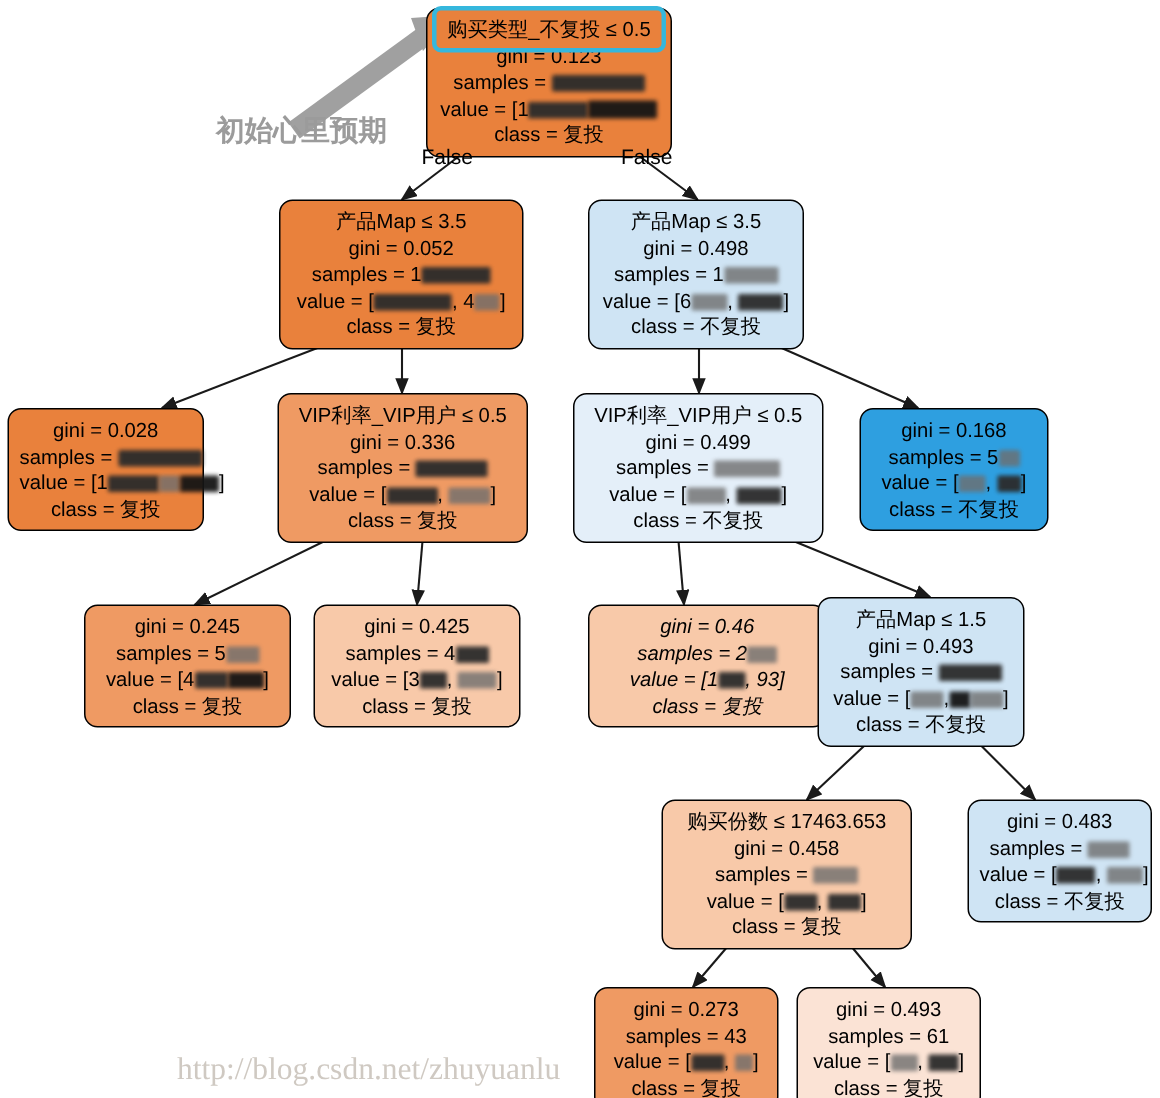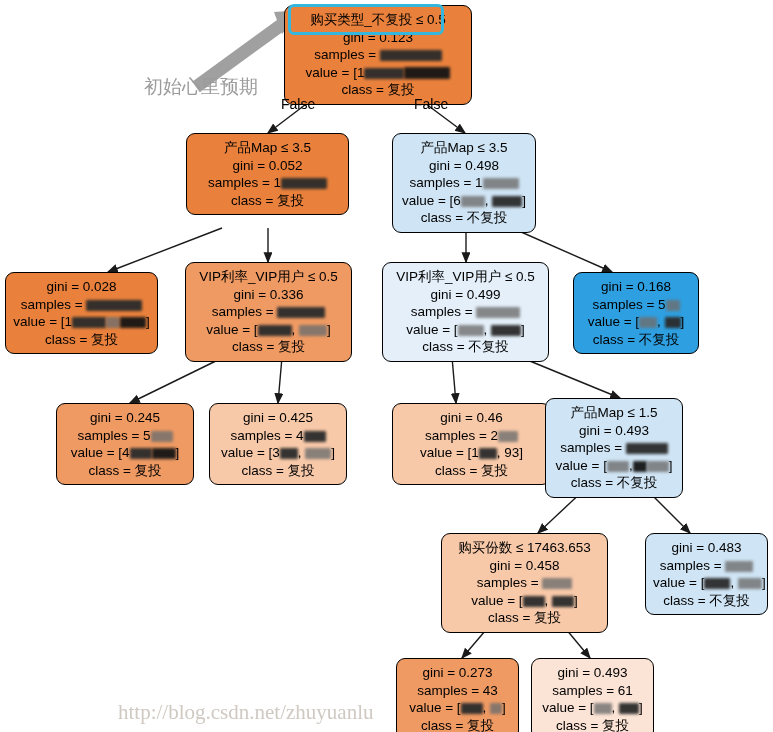--- a/index.html
+++ b/index.html
@@ -104,48 +104,49 @@
     <path d="M586,488 L538,533" stroke="#1a1a1a" stroke-width="1.4" fill="none" marker-end="url(#ah)"></path>
     <path d="M645,488 L690,533" stroke="#1a1a1a" stroke-width="1.4" fill="none" marker-end="url(#ah)"></path>
 
     <path d="M497,617 L462,658" stroke="#1a1a1a" stroke-width="1.4" fill="none" marker-end="url(#ah)"></path>
     <path d="M556,617 L590,658" stroke="#1a1a1a" stroke-width="1.4" fill="none" marker-end="url(#ah)"></path>
 
     <path d="M196,87 L288,20" stroke="#a0a0a0" stroke-width="13" fill="none" stroke-linecap="butt"></path>
     <path d="M282,34 L303,10 L274,12 z" fill="#a0a0a0"></path>
   </svg>
 
-  <div class="node" style="left:284px;top:5px;width:188px;background:#e9813c;">
+  <div class="node" style="left:284px;top:5px;width:164px;background:#e9813c;">
     <span class="ln cond">购买类型_不复投 ≤ 0.5</span>
     <span class="ln">gini = 0.123</span>
     <span class="ln"><span>samples = </span><span class="redact" style="width:62px;height:11px;"></span></span>
     <span class="ln"><span>value = [1</span><span class="redact" style="width:40px;height:11px;"></span><span class="redact dark" style="width:46px;height:12px;"></span></span>
     <span class="ln">class = 复投</span>
   </div>
   <div class="hl" style="left:288px;top:4px;width:150px;height:25px;"></div>
 
   <div class="edgelabel" style="left:281px;top:96px;">False</div>
   <div class="edgelabel" style="left:414px;top:96px;">False</div>
 
   <div class="node" style="left:186px;top:133px;width:163px;background:#e9813c;">
     <span class="ln cond">产品Map ≤ 3.5</span>
     <span class="ln">gini = 0.052</span>
     <span class="ln"><span>samples = 1</span><span class="redact" style="width:46px;height:11px;"></span></span>
+    <span class="ln"><span>value = [</span><span class="redact" style="width:52px;height:11px;"></span><span>, 4</span><span class="redact lite" style="width:17px;height:11px;"></span><span>]</span></span>
     <span class="ln">class = 复投</span>
   </div>
 
   <div class="node" style="left:392px;top:133px;width:144px;background:#cfe4f4;">
     <span class="ln cond">产品Map ≤ 3.5</span>
     <span class="ln">gini = 0.498</span>
     <span class="ln"><span>samples = 1</span><span class="redact lite" style="width:36px;height:11px;"></span></span>
     <span class="ln"><span>value = [6</span><span class="redact lite" style="width:24px;height:11px;"></span><span>, </span><span class="redact" style="width:30px;height:11px;"></span><span>]</span></span>
     <span class="ln">class = 不复投</span>
   </div>
 
-  <div class="node" style="left:5px;top:272px;width:153px;background:#e9813c;">
+  <div class="node" style="left:5px;top:272px;width:131px;background:#e9813c;">
     <span class="ln">gini = 0.028</span>
     <span class="ln"><span>samples = </span><span class="redact" style="width:56px;height:11px;"></span></span>
     <span class="ln"><span>value = [1</span><span class="redact" style="width:34px;height:11px;"></span><span class="redact lite" style="width:14px;height:11px;"></span><span class="redact dark" style="width:26px;height:11px;"></span><span>]</span></span>
     <span class="ln">class = 复投</span>
   </div>
 
   <div class="node" style="left:185px;top:262px;width:167px;background:#ef9a63;">
     <span class="ln cond">VIP利率_VIP用户 ≤ 0.5</span>
     <span class="ln">gini = 0.336</span>
     <span class="ln"><span>samples = </span><span class="redact" style="width:48px;height:11px;"></span></span>
@@ -175,21 +176,21 @@
     <span class="ln">class = 复投</span>
   </div>
 
   <div class="node" style="left:209px;top:403px;width:138px;background:#f8c9a9;">
     <span class="ln">gini = 0.425</span>
     <span class="ln"><span>samples = 4</span><span class="redact" style="width:22px;height:11px;"></span></span>
     <span class="ln"><span>value = [3</span><span class="redact" style="width:18px;height:11px;"></span><span>, </span><span class="redact lite" style="width:26px;height:11px;"></span><span>]</span></span>
     <span class="ln">class = 复投</span>
   </div>
 
-  <div class="node" style="left:392px;top:403px;width:159px;background:#f8c9a9;">
+  <div class="node" style="left:392px;top:403px;width:159px;background:#f8c9a9;font-style:italic;">
     <span class="ln">gini = 0.46</span>
     <span class="ln"><span>samples = 2</span><span class="redact lite" style="width:20px;height:11px;"></span></span>
     <span class="ln"><span>value = [1</span><span class="redact" style="width:18px;height:11px;"></span><span>, 93]</span></span>
     <span class="ln">class = 复投</span>
   </div>
 
   <div class="node" style="left:545px;top:398px;width:138px;background:#cfe4f4;">
     <span class="ln cond">产品Map ≤ 1.5</span>
     <span class="ln">gini = 0.493</span>
     <span class="ln"><span>samples = </span><span class="redact" style="width:42px;height:11px;"></span></span>
@@ -219,17 +220,17 @@
     <span class="ln">class = 复投</span>
   </div>
 
   <div class="node" style="left:531px;top:658px;width:123px;background:#fbe3d5;">
     <span class="ln">gini = 0.493</span>
     <span class="ln">samples = 61</span>
     <span class="ln"><span>value = [</span><span class="redact lite" style="width:18px;height:11px;"></span><span>, </span><span class="redact" style="width:20px;height:11px;"></span><span>]</span></span>
     <span class="ln">class = 复投</span>
   </div>
 
-  <div class="annotation" style="left:144px;top:74px;">初始心里预期</div>
+  <div class="annotation" style="left:144px;top:74px;font-weight:bold;">初始心里预期</div>
 
   <div class="watermark" style="left:118px;top:700px;">http://blog.csdn.net/zhuyuanlu</div>
 
 </div>
 
 </body></html>

